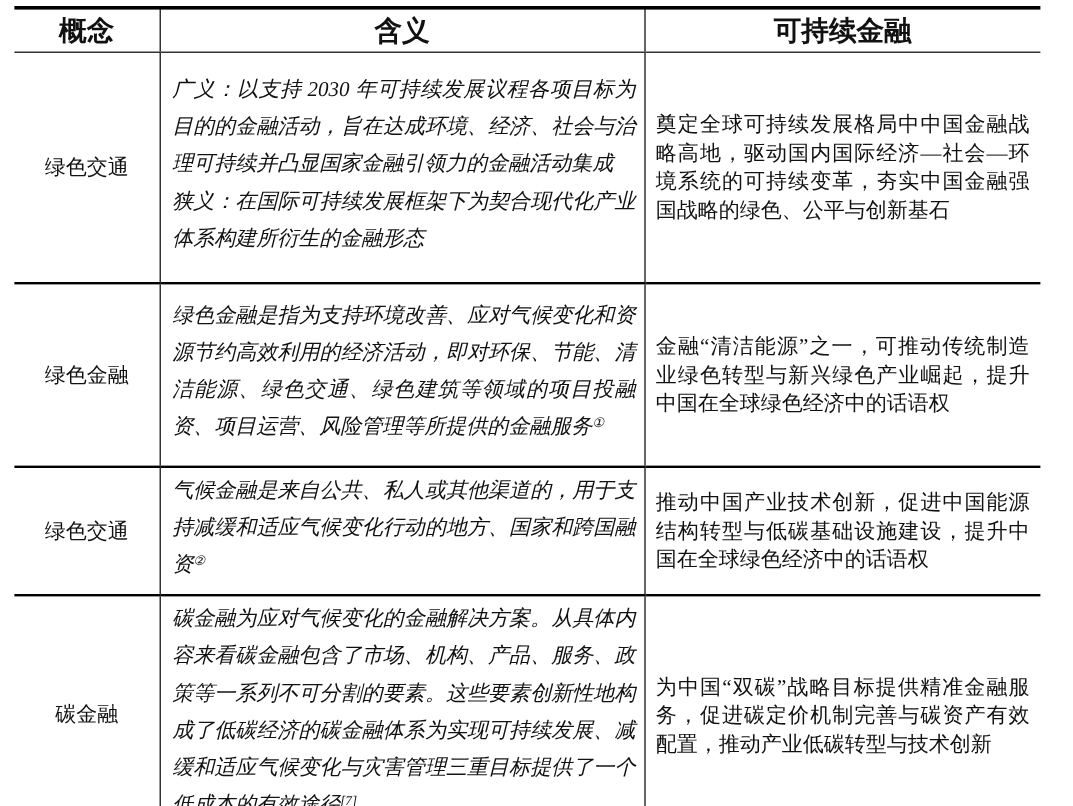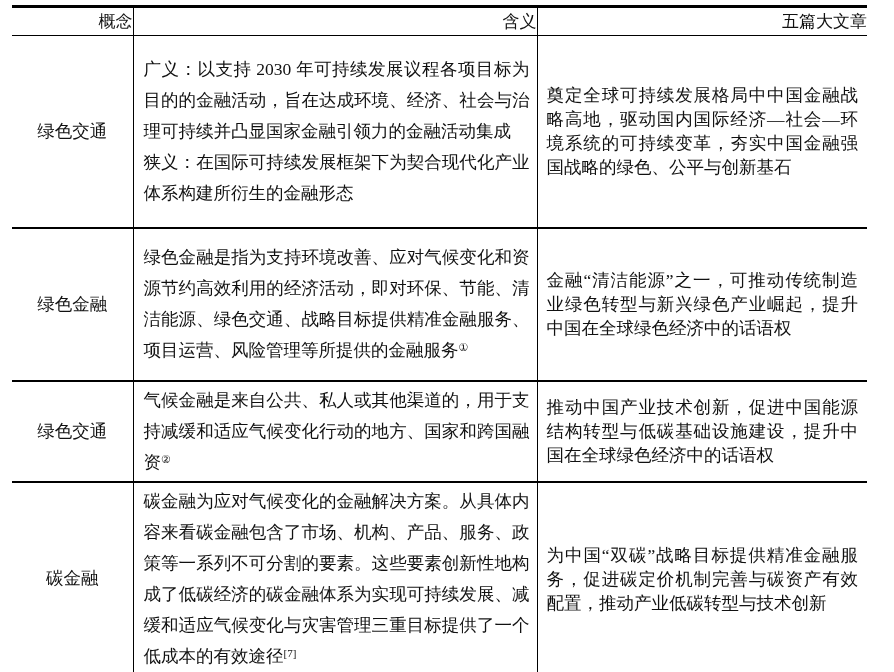--- a/index.html
+++ b/index.html
@@ -15,44 +15,45 @@
     table-layout: fixed;
     width: 855px;
     margin: 5px 0 0 12px;
     border-top: 3px solid #000;
   }
   col.c-concept      { width: 121px; }
   col.c-meaning      { width: 404px; }
   col.c-significance { width: 330px; }
 
   th {
-    font-weight: normal;
-    font-size: 17px;
-    text-align: right;
+    font-weight: bold;
+    font-size: 23px;
+    text-align: center;
     vertical-align: middle;
     height: 27px;
     border-bottom: 1.5px solid #000;
     padding: 2px 0;
   }
   td {
     font-size: 17.5px;
     line-height: 31px;
     vertical-align: middle;
     border-bottom: 2px solid #000;
     overflow: hidden;
   }
   .v-line { border-left: 1.2px solid #000; margin-left: 37px; }
 
   td.cell-concept {
     text-align: center;
     padding: 0 2px;
   }
   td.cell-meaning {
     text-align: justify;
-    padding: 3px 7px 3px 10px;
+    padding: 3px 7px 9px 10px;
+    font-style: italic;
   }
   td.cell-significance {
     text-align: justify;
     padding: 3px 9px 3px 9px;
     line-height: 24px;
   }
   tr.row-1 td { height: 192px; }
   tr.row-2 td { height: 153px; }
   tr.row-3 td { height: 93px; }
   tr.row-4 td { height: 183px; }
@@ -70,36 +71,36 @@
 <table class="concept-table">
   <colgroup>
     <col class="c-concept">
     <col class="c-meaning">
     <col class="c-significance">
   </colgroup>
   <thead>
     <tr>
       <th>概念</th>
       <th class="v-line">含义</th>
-      <th class="v-line">五篇大文章</th>
+      <th class="v-line">可持续金融</th>
     </tr>
   </thead>
   <tbody>
     <tr class="row-1">
       <td class="cell-concept">绿色交通</td>
       <td class="cell-meaning v-line">
         <span class="pre">广义：以支持 2030 年可持续发展议程各项目标为目的的金融活动，旨在达成环境、经济、社会与治理可持续并凸显国家金融引领力的金融活动集成
 狭义：在国际可持续发展框架下为契合现代化产业体系构建所衍生的金融形态</span><sup class="note"></sup>
       </td>
       <td class="cell-significance v-line">奠定全球可持续发展格局中中国金融战略高地，驱动国内国际经济—社会—环境系统的可持续变革，夯实中国金融强国战略的绿色、公平与创新基石</td>
     </tr>
     <tr class="row-2">
       <td class="cell-concept">绿色金融</td>
       <td class="cell-meaning v-line">
-        <span class="pre">绿色金融是指为支持环境改善、应对气候变化和资源节约高效利用的经济活动，即对环保、节能、清洁能源、绿色交通、战略目标提供精准金融服务、项目运营、风险管理等所提供的金融服务</span><sup class="note">①</sup>
+        <span class="pre">绿色金融是指为支持环境改善、应对气候变化和资源节约高效利用的经济活动，即对环保、节能、清洁能源、绿色交通、绿色建筑等领域的项目投融资、项目运营、风险管理等所提供的金融服务</span><sup class="note">①</sup>
       </td>
       <td class="cell-significance v-line">金融“清洁能源”之一，可推动传统制造业绿色转型与新兴绿色产业崛起，提升中国在全球绿色经济中的话语权</td>
     </tr>
     <tr class="row-3">
       <td class="cell-concept">绿色交通</td>
       <td class="cell-meaning v-line">
         <span class="pre">气候金融是来自公共、私人或其他渠道的，用于支持减缓和适应气候变化行动的地方、国家和跨国融资</span><sup class="note">②</sup>
       </td>
       <td class="cell-significance v-line">推动中国产业技术创新，促进中国能源结构转型与低碳基础设施建设，提升中国在全球绿色经济中的话语权</td>
     </tr>

